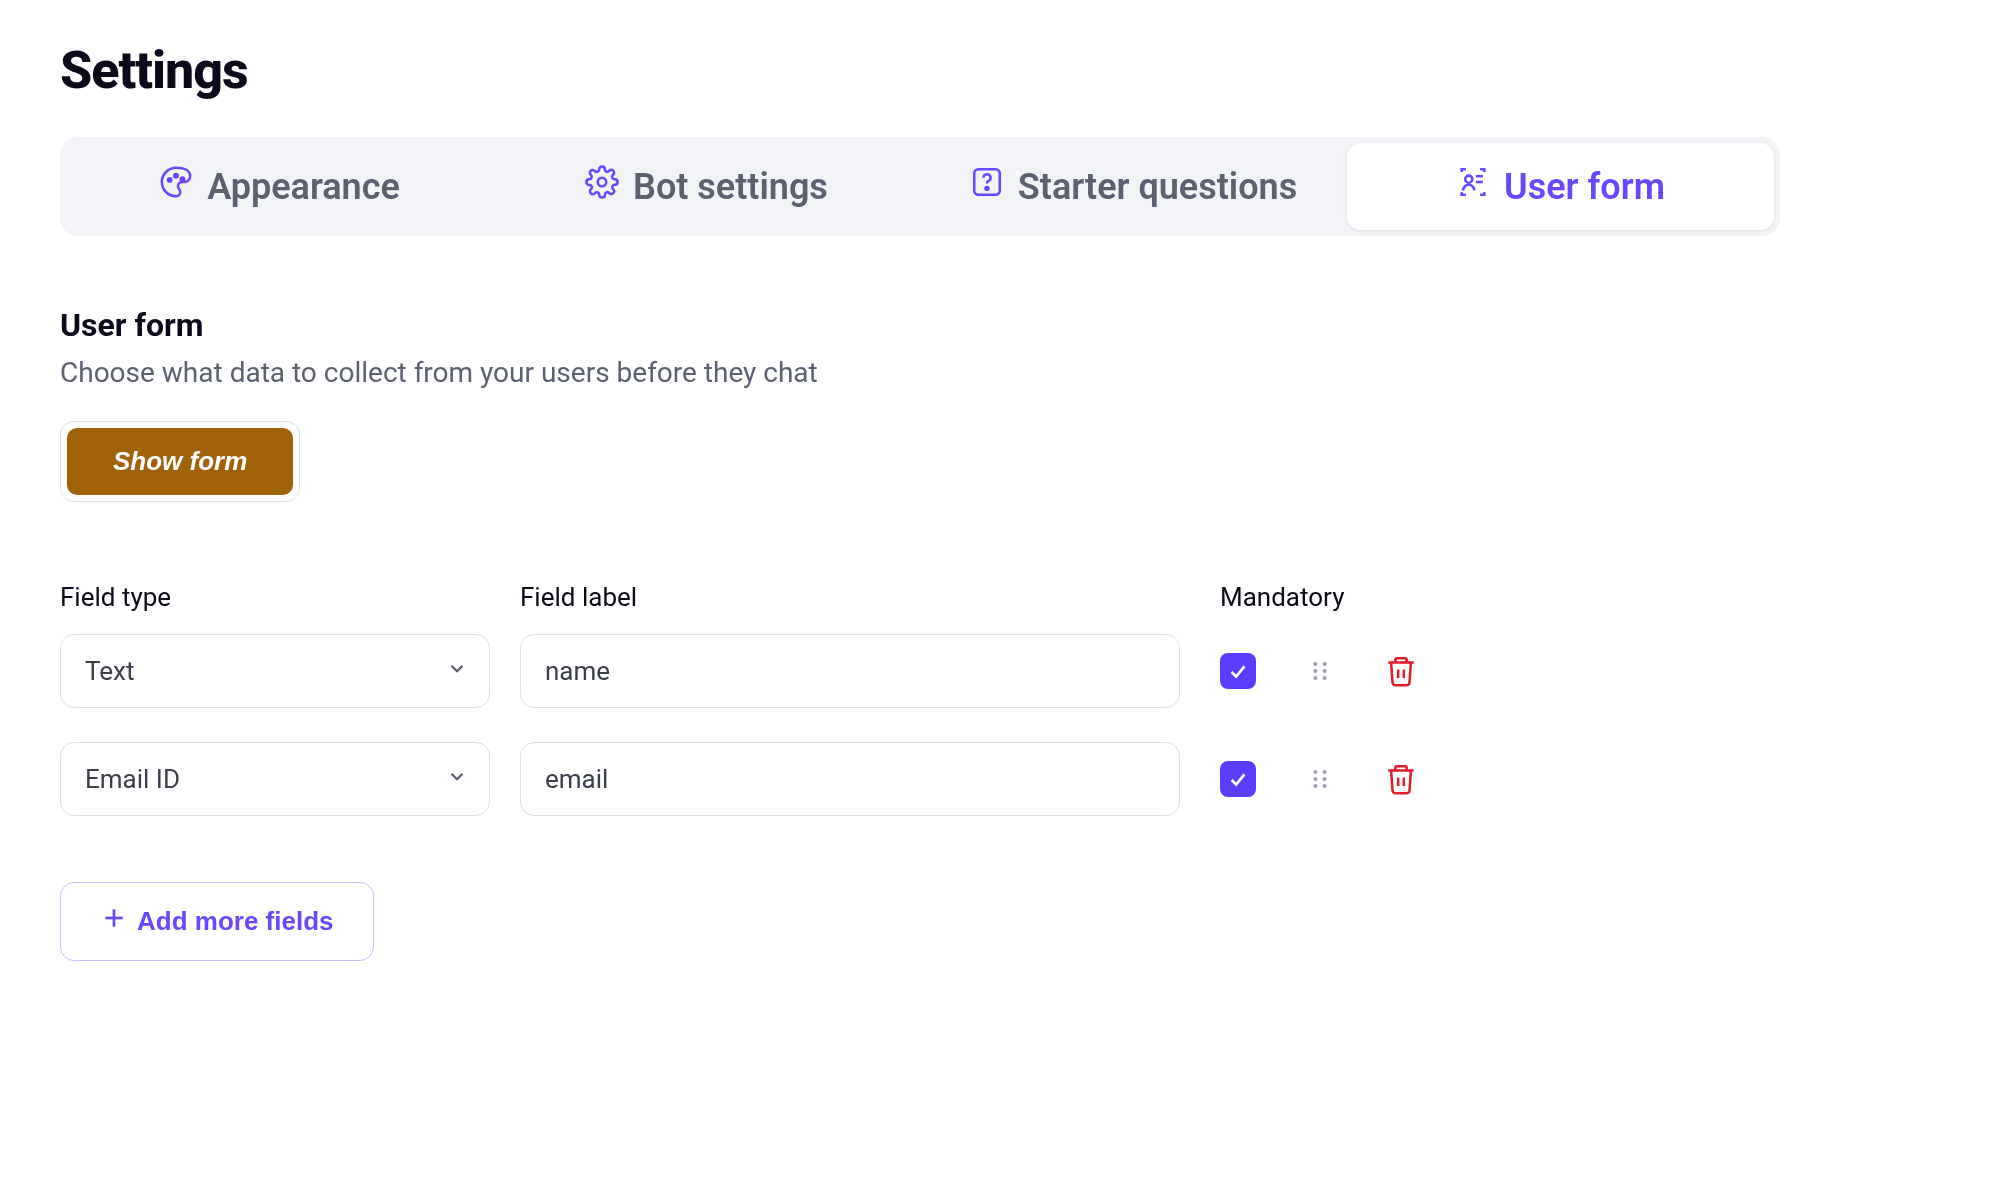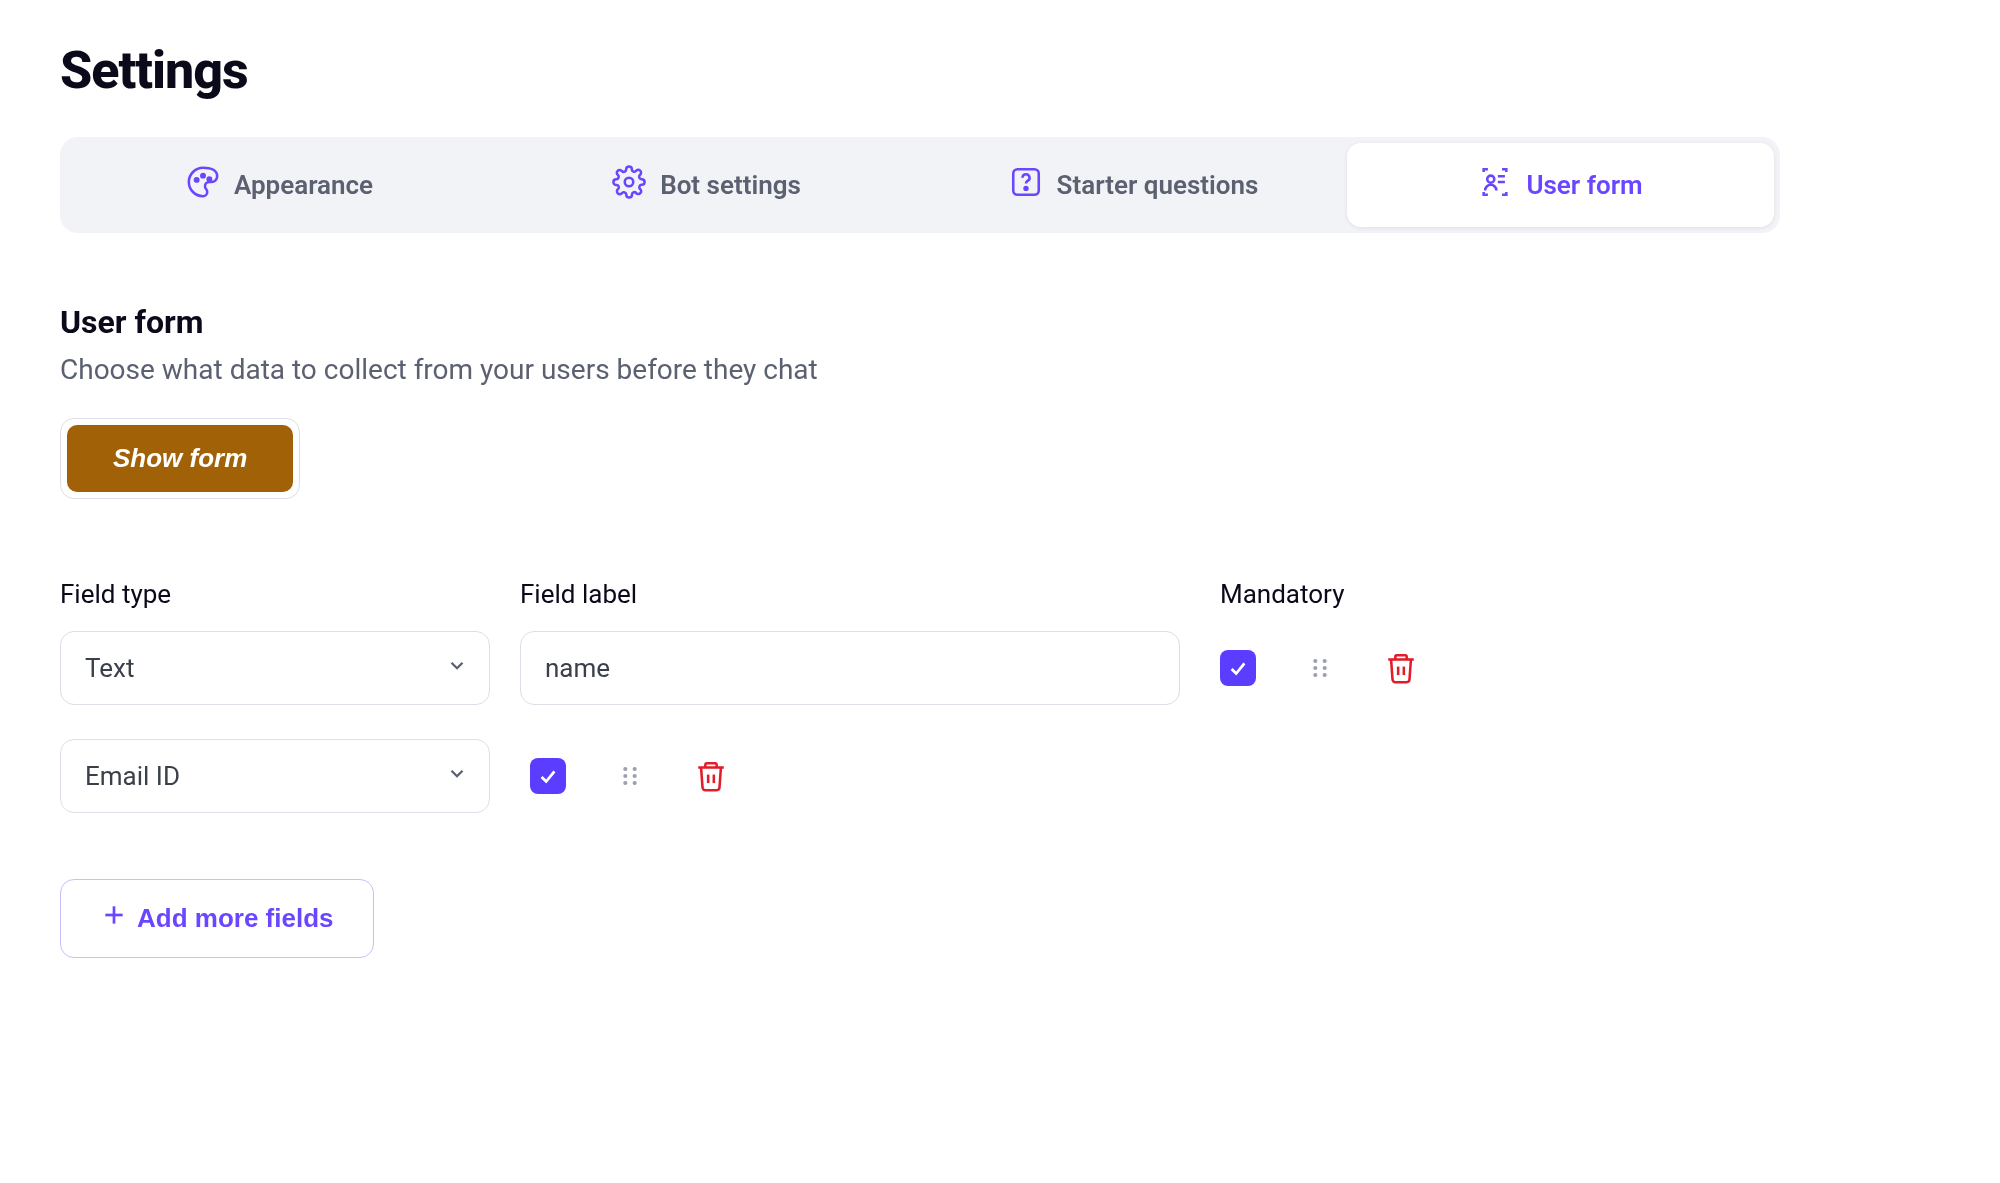--- a/index.html
+++ b/index.html
@@ -28,21 +28,21 @@
   }
   .tab {
     flex: 1;
     display: flex;
     align-items: center;
     justify-content: center;
     gap: 14px;
     padding: 22px 10px;
     border-radius: 14px;
     cursor: pointer;
-    font-size: 26px;
+    font-size: 36px;
     font-weight: 600;
     color: #5b6171;
   }
   .tab.active {
     background: #fff;
     color: #6b46ff;
     box-shadow: 0 1px 4px rgba(0,0,0,0.08);
   }
   .tab svg { width: 34px; height: 34px; flex-shrink: 0; }
 
@@ -293,20 +293,23 @@
   <div class="select-wrap">
     <select>
       <option>Email ID</option>
     </select>
     <span class="chev">
       <svg width="22" height="22" viewBox="0 0 24 24" fill="none" stroke="currentColor" stroke-width="2.5">
           <polyline points="6 9 12 15 18 9"></polyline>
         </svg>
     </span>
   </div>
+  <div class="text-input-wrap">
+    <input class="text-input" type="text" value="email" style="">
+  </div>
   <div class="controls">
     <div class="checkbox">
       <svg viewBox="0 0 24 24">
           <polyline points="5 13 10 18 19 7"></polyline>
         </svg>
     </div>
     <div class="drag-handle">
       <svg viewBox="0 0 24 24" fill="currentColor">
         <circle cx="8" cy="6" r="1.8"></circle>
           <circle cx="16" cy="6" r="1.8"></circle>

